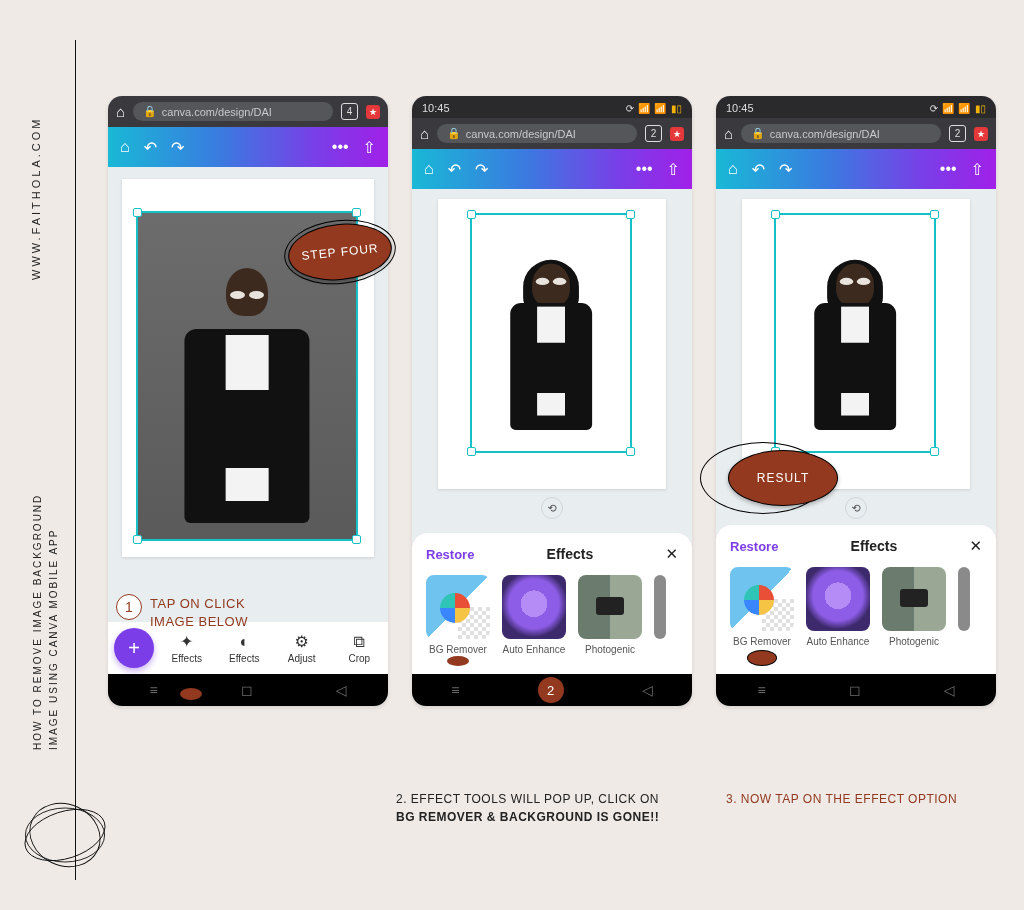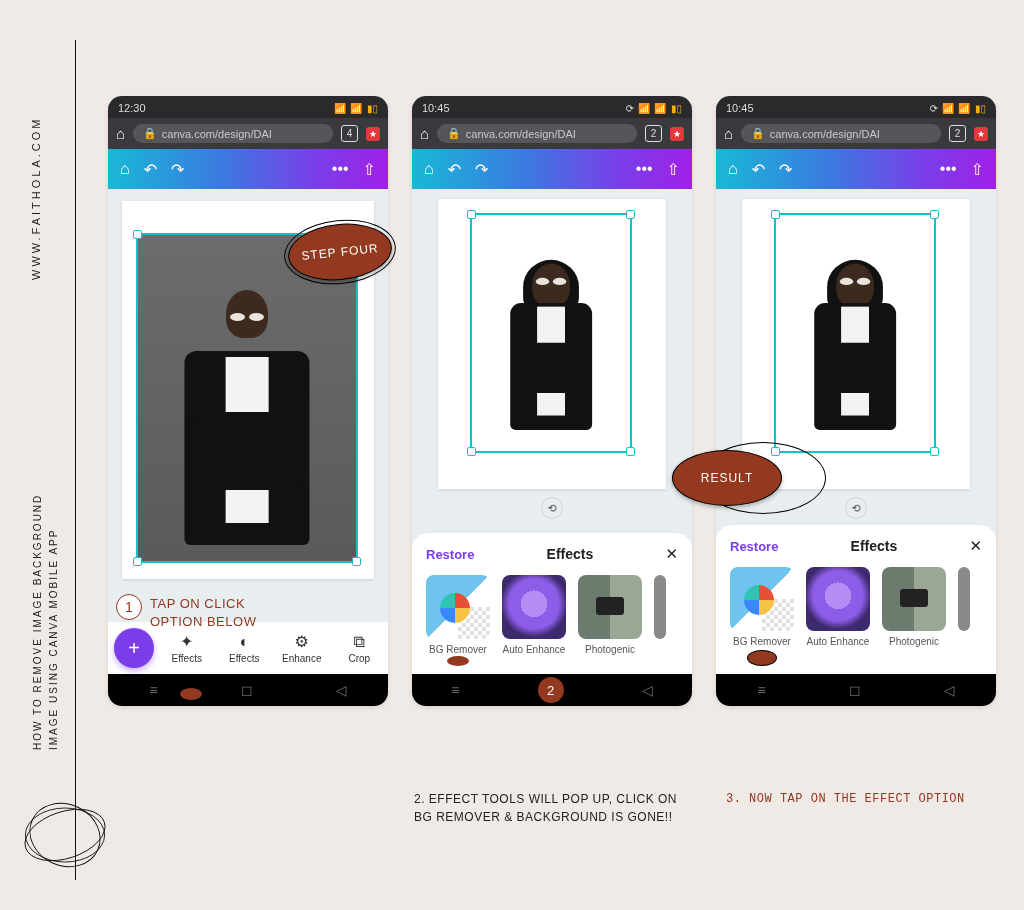--- a/index.html
+++ b/index.html
@@ -183,63 +183,59 @@
   .navbar { background:#000;height:32px;display:flex;align-items:center;justify-content:space-around;color:#6a6a6a;font-size:14px;}
   
   .callout {
     position:absolute;background:#92391f;color:#fff;border-radius:50%;
     display:flex;align-items:center;justify-content:center;font-size:12px;letter-spacing:1px;
     box-shadow:0 2px 4px rgba(0,0,0,.3);
     border:1px solid #000;
   }
   .callout-step4 { left:288px;top:224px;width:104px;height:56px;border-radius:50%/50%; transform:rotate(-6deg);}
   .callout-step4-ring { position:absolute;left:284px;top:220px;width:112px;height:64px;border:1px solid #000;border-radius:50%/50%;transform:rotate(-6deg);}
-  .callout-result { left:672px;top:450px;width:110px;height:56px;border-radius:50%/50%;}
+  .callout-result { left:728px;top:450px;width:110px;height:56px;border-radius:50%/50%;}
   .callout-result-ring { position:absolute;left:700px;top:442px;width:126px;height:72px;border:1px solid #000;border-radius:50%/50%;}
   .circle-1 {
     position:absolute;left:116px;top:594px;width:26px;height:26px;border:1px solid #92391f;border-radius:50%;
     display:flex;align-items:center;justify-content:center;color:#92391f;font-size:14px;background:#fff;
   }
   .tap-text { position:absolute;left:150px;top:595px;color:#92391f;font-size:13px;line-height:1.4;letter-spacing:.5px;}
   .dot-under-effects { position:absolute;left:180px;top:688px;width:22px;height:12px;background:#92391f;border-radius:50%;}
   .dot-under-bgremover { position:absolute;width:22px;height:10px;background:#92391f;border-radius:50%;}
   .dot-under-bgremover-3 { position:absolute;width:30px;height:16px;background:#92391f;border-radius:50%;border:1px solid #000;}
   .circle-2-nav {
     width:26px;height:26px;border-radius:50%;background:#92391f;color:#fff;display:flex;align-items:center;justify-content:center;font-size:13px;
   }
   
   .caption {
     position:absolute;font-size:12px;letter-spacing:.5px;line-height:1.5;
   }
-  .caption-2 { left:414px;top:790px;width:290px;color:#222;}
-  .caption-2 b { font-weight:400;}
-  .caption-3 { left:726px;top:790px;width:280px;color:#92391f;font-family:Liberation Mono, monospace;}
+  .caption-2 { left:396px;top:790px;width:290px;color:#222;}
+  .caption-2 b { font-weight:700;}
+  .caption-3 { left:726px;top:790px;width:280px;color:#92391f;}
 </style>
 </head>
 <body>
 
 <div class="vertical-line"></div>
 <div class="side-url">WWW.FAITHOLA.COM</div>
 <div class="side-desc">
   <span>HOW  TO  REMOVE   IMAGE  BACKGROUND</span><br>
   <span>IMAGE USING CANVA MOBILE  APP</span>
 </div>
 <svg class="scribble" viewBox="0 0 100 100">
   <ellipse cx="50" cy="50" rx="44" ry="30" fill="none" stroke="#111" stroke-width="1"></ellipse>
   <ellipse cx="50" cy="50" rx="40" ry="34" fill="none" stroke="#111" stroke-width="1" transform="rotate(25 50 50)"></ellipse>
   <ellipse cx="50" cy="50" rx="46" ry="26" fill="none" stroke="#111" stroke-width="1" transform="rotate(-18 50 50)"></ellipse>
 </svg>
 
 <div class="phones">
 
   <div class="phone phone-1">
-    <div class="statusbar">
-      <span>12:30</span>
-      <span class="icons"><span>📶</span><span>📶</span><span style="color:#f4b400">▮▯</span></span>
-    </div>
     <div class="browser">
       <span class="home">⌂</span>
       <div class="addr">
         <span>🔒</span>
         <span>canva.com/design/DAI</span>
       </div>
       <div class="tabcount">4</div>
       <div class="bookmark">
           <span style="color:#fff;font-size:9px">★</span>
         </div>
@@ -283,21 +279,21 @@
       <div class="titem">
         <span class="ticon">✦</span>
         <span>Effects</span>
       </div>
       <div class="titem">
         <span class="ticon">◐</span>
         <span>Effects</span>
       </div>
       <div class="titem">
         <span class="ticon">⚙</span>
-        <span>Enhance</span>
+        <span>Adjust</span>
       </div>
       <div class="titem">
         <span class="ticon">⧉</span>
         <span>Crop</span>
       </div>
     </div>
     <div class="navbar">
       <span>≡</span>
       <span>◻</span>
       <span>◁</span>
@@ -474,21 +470,21 @@
 
 <div class="callout-step4-ring"></div>
 <div class="callout callout-step4">STEP FOUR</div>
 
 <div class="callout-result-ring"></div>
 <div class="callout callout-result">RESULT</div>
 
 <div class="circle-1">1</div>
 <div class="tap-text">
   <span>TAP ON CLICK</span><br>
-  <span>OPTION BELOW</span>
+  <span>IMAGE BELOW</span>
 </div>
 <div class="dot-under-effects"></div>
 
 <div class="caption caption-2">
   <span>2. EFFECT TOOLS WILL POP UP, CLICK ON</span><br>
   <b>BG REMOVER &amp; BACKGROUND IS GONE!!</b>
 </div>
 <div class="caption caption-3">3. NOW TAP ON THE EFFECT OPTION</div>
 
 </body></html>

